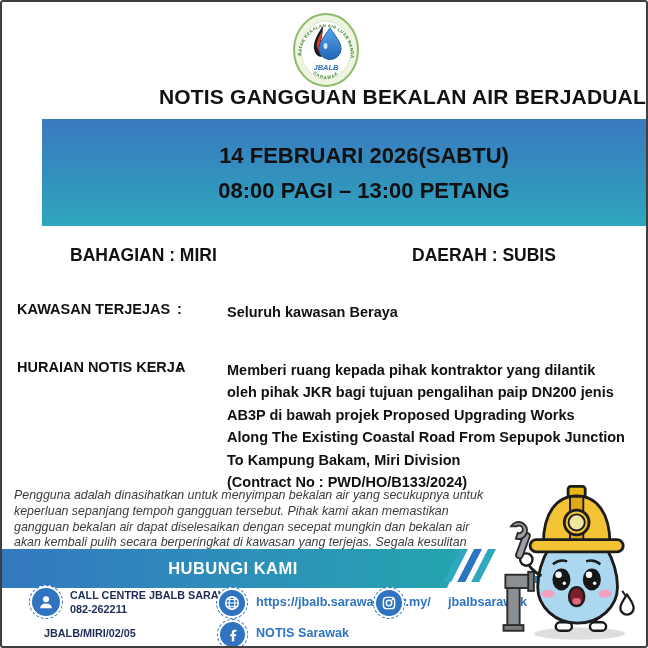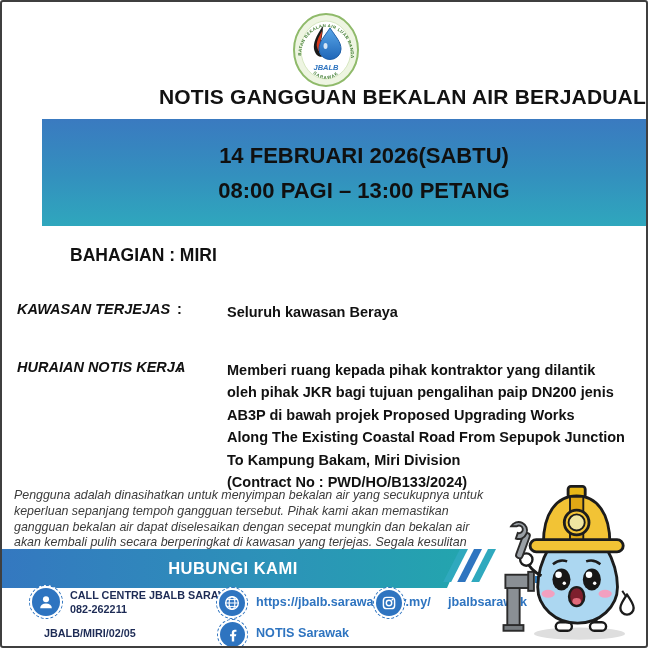--- a/index.html
+++ b/index.html
@@ -23,21 +23,21 @@
   }
   .date-band .line{font-size:22px;font-weight:700;color:#101010;line-height:35px;}
   
   .region-row{position:absolute;top:243px;left:0;width:100%;height:22px;}
   .bahagian{position:absolute;left:68px;top:0;font-size:17.5px;font-weight:700;}
   .daerah{position:absolute;left:410px;top:0;font-size:17.5px;font-weight:700;}
   
   .info-row{position:absolute;left:15px;width:620px;}
   .row-kawasan{top:299px;}
   .row-huraian{top:357px;}
-  .info-label{position:absolute;left:0;top:0;font-size:14.5px;font-weight:700;white-space:nowrap;font-style:italic;}
+  .info-label{position:absolute;left:0;top:0;font-size:14.5px;font-weight:700;white-space:nowrap;}
   .info-colon{position:absolute;left:160px;top:0;font-size:14.5px;font-weight:700;}
   .info-value{position:absolute;left:210px;top:0;width:400px;font-size:14.5px;font-weight:700;line-height:22.4px;white-space:pre-line;}
   
   .disclaimer{
     position:absolute;left:12px;top:486px;width:480px;
     font-size:12.4px;font-style:italic;line-height:15.8px;color:#3c3c3c;
   }
   
   .banner{
     position:absolute;left:0;top:547px;width:462px;height:39px;
@@ -95,20 +95,21 @@
 
   <div class="title">NOTIS GANGGUAN BEKALAN AIR BERJADUAL</div>
 
   <div class="date-band">
     <div class="line">14 FEBRUARI 2026(SABTU)</div>
     <div class="line">08:00 PAGI – 13:00 PETANG</div>
   </div>
 
   <div class="region-row">
     <div class="bahagian">BAHAGIAN : MIRI</div>
+    <div class="daerah">DAERAH : SUBIS</div>
   </div>
 
   <div class="info-row row-kawasan">
     <div class="info-label">KAWASAN TERJEJAS</div>
     <div class="info-colon">:</div>
     <div class="info-value">Seluruh kawasan Beraya</div>
   </div>
 
   <div class="info-row row-huraian">
     <div class="info-label">HURAIAN NOTIS KERJA</div>

